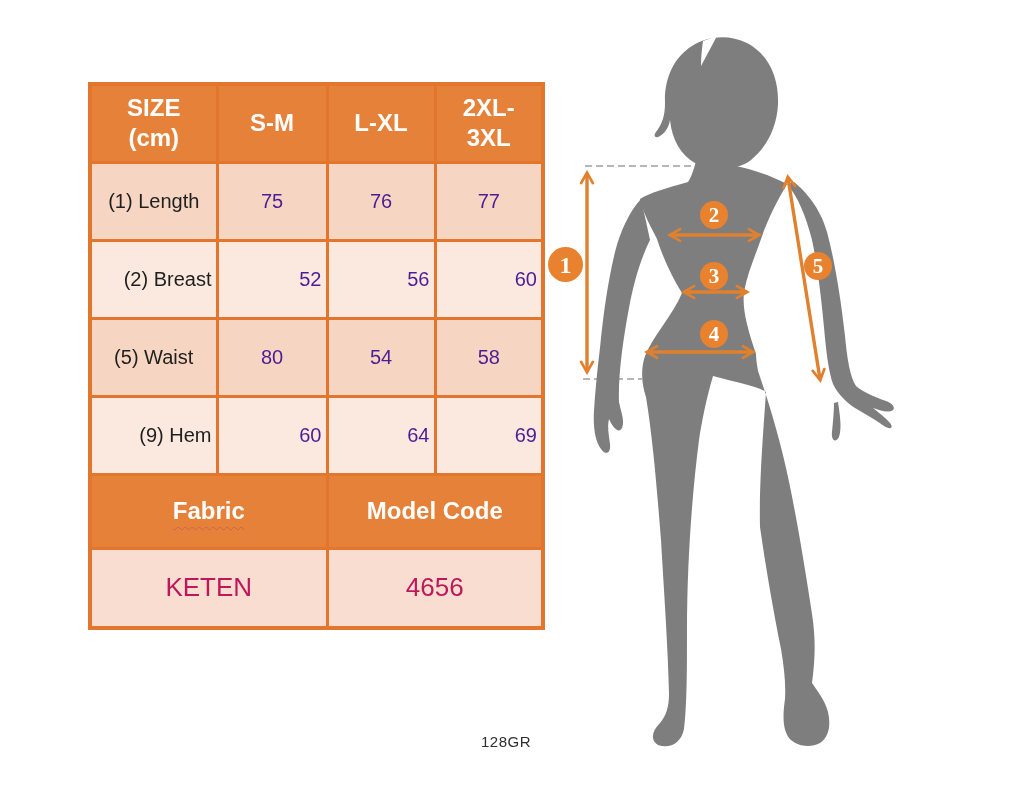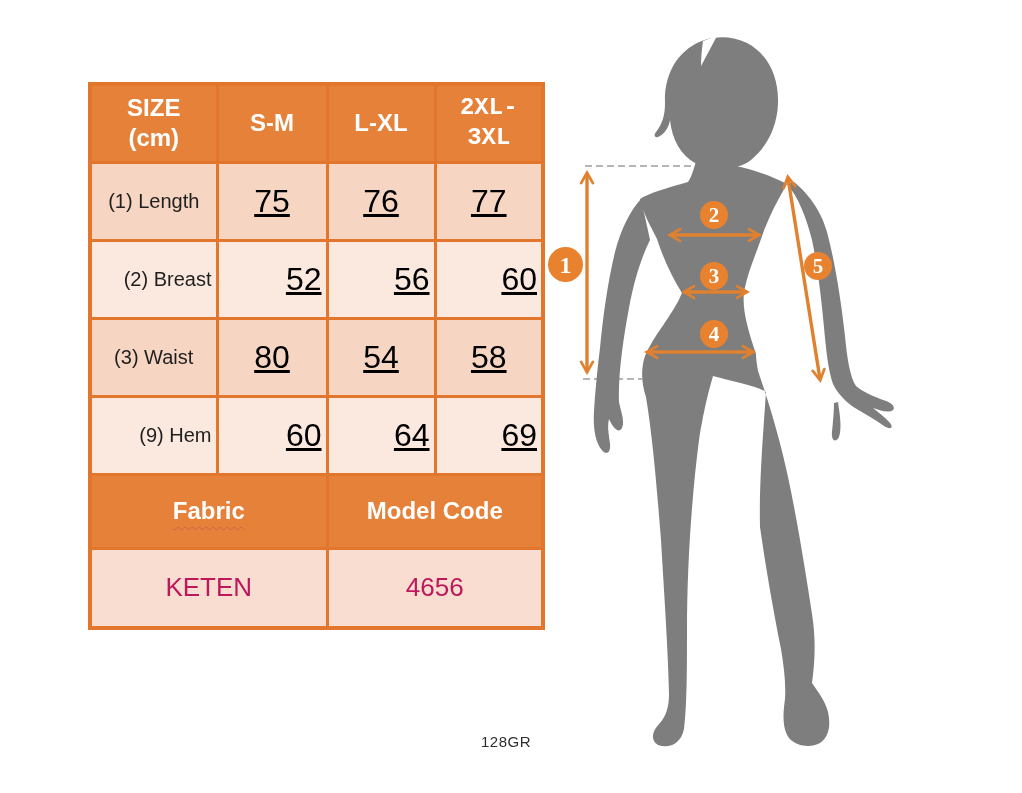--- a/index.html
+++ b/index.html
@@ -15,28 +15,28 @@
   }
   .size-table td,.size-table th{
     border:3px solid #E2762D;text-align:center;vertical-align:middle;
     padding:0 4px;overflow:hidden;
   }
   .size-table th{
     background:#E6813A;color:#ffffff;font-weight:bold;font-size:24px;line-height:1.25;
   }
   .hdr-wrap{display:inline-block;}
   .hdr-narrow{max-width:72px;}
-  .hdr-xxl{max-width:62px;font-family:Liberation Mono, monospace;}
+  .hdr-xxl{max-width:62px;}
   tr.r-head{height:78px;}
   tr.r-data{height:78px;}
   tr.r-sleeve{height:90px;}
   tr.r-info-head{height:74px;}
   tr.r-info-val{height:80px;}
   td.lbl{font-size:20px;color:#1f1f1f;line-height:1.25;background:#F6D6C2;}
-  td.val{font-size:32px;color:#000000;background:#F6D6C2;text-decoration:underline;}
+  td.val{font-size:20px;color:#4c1d95;background:#F6D6C2;}
   tr.band-light td{background:#FBE9DF;text-align:right;}
   tr.r-info-val td{background:#F8DDD0;font-size:26px;color:#be185d;}
   .fabric-underline{
     text-decoration-line:underline;text-decoration-style:wavy;
     text-decoration-color:#d2604b;text-decoration-thickness:1px;
     text-underline-offset:7px;
   }
   
   .grammage-note{
     position:absolute;left:431px;top:733px;width:100px;text-align:right;
@@ -75,21 +75,21 @@
     <td class="val">76</td>
     <td class="val">77</td>
   </tr>
   <tr class="r-data band-light">
     <td class="lbl">(2) Breast</td>
     <td class="val">52</td>
     <td class="val">56</td>
     <td class="val">60</td>
   </tr>
   <tr class="r-data band-dark">
-    <td class="lbl">(3) Waist</td>
+    <td class="lbl">(5) Waist</td>
     <td class="val">80</td>
     <td class="val">54</td>
     <td class="val">58</td>
   </tr>
   <tr class="r-data band-light">
     <td class="lbl">(9) Hem</td>
     <td class="val">60</td>
     <td class="val">64</td>
     <td class="val">69</td>
   </tr>

